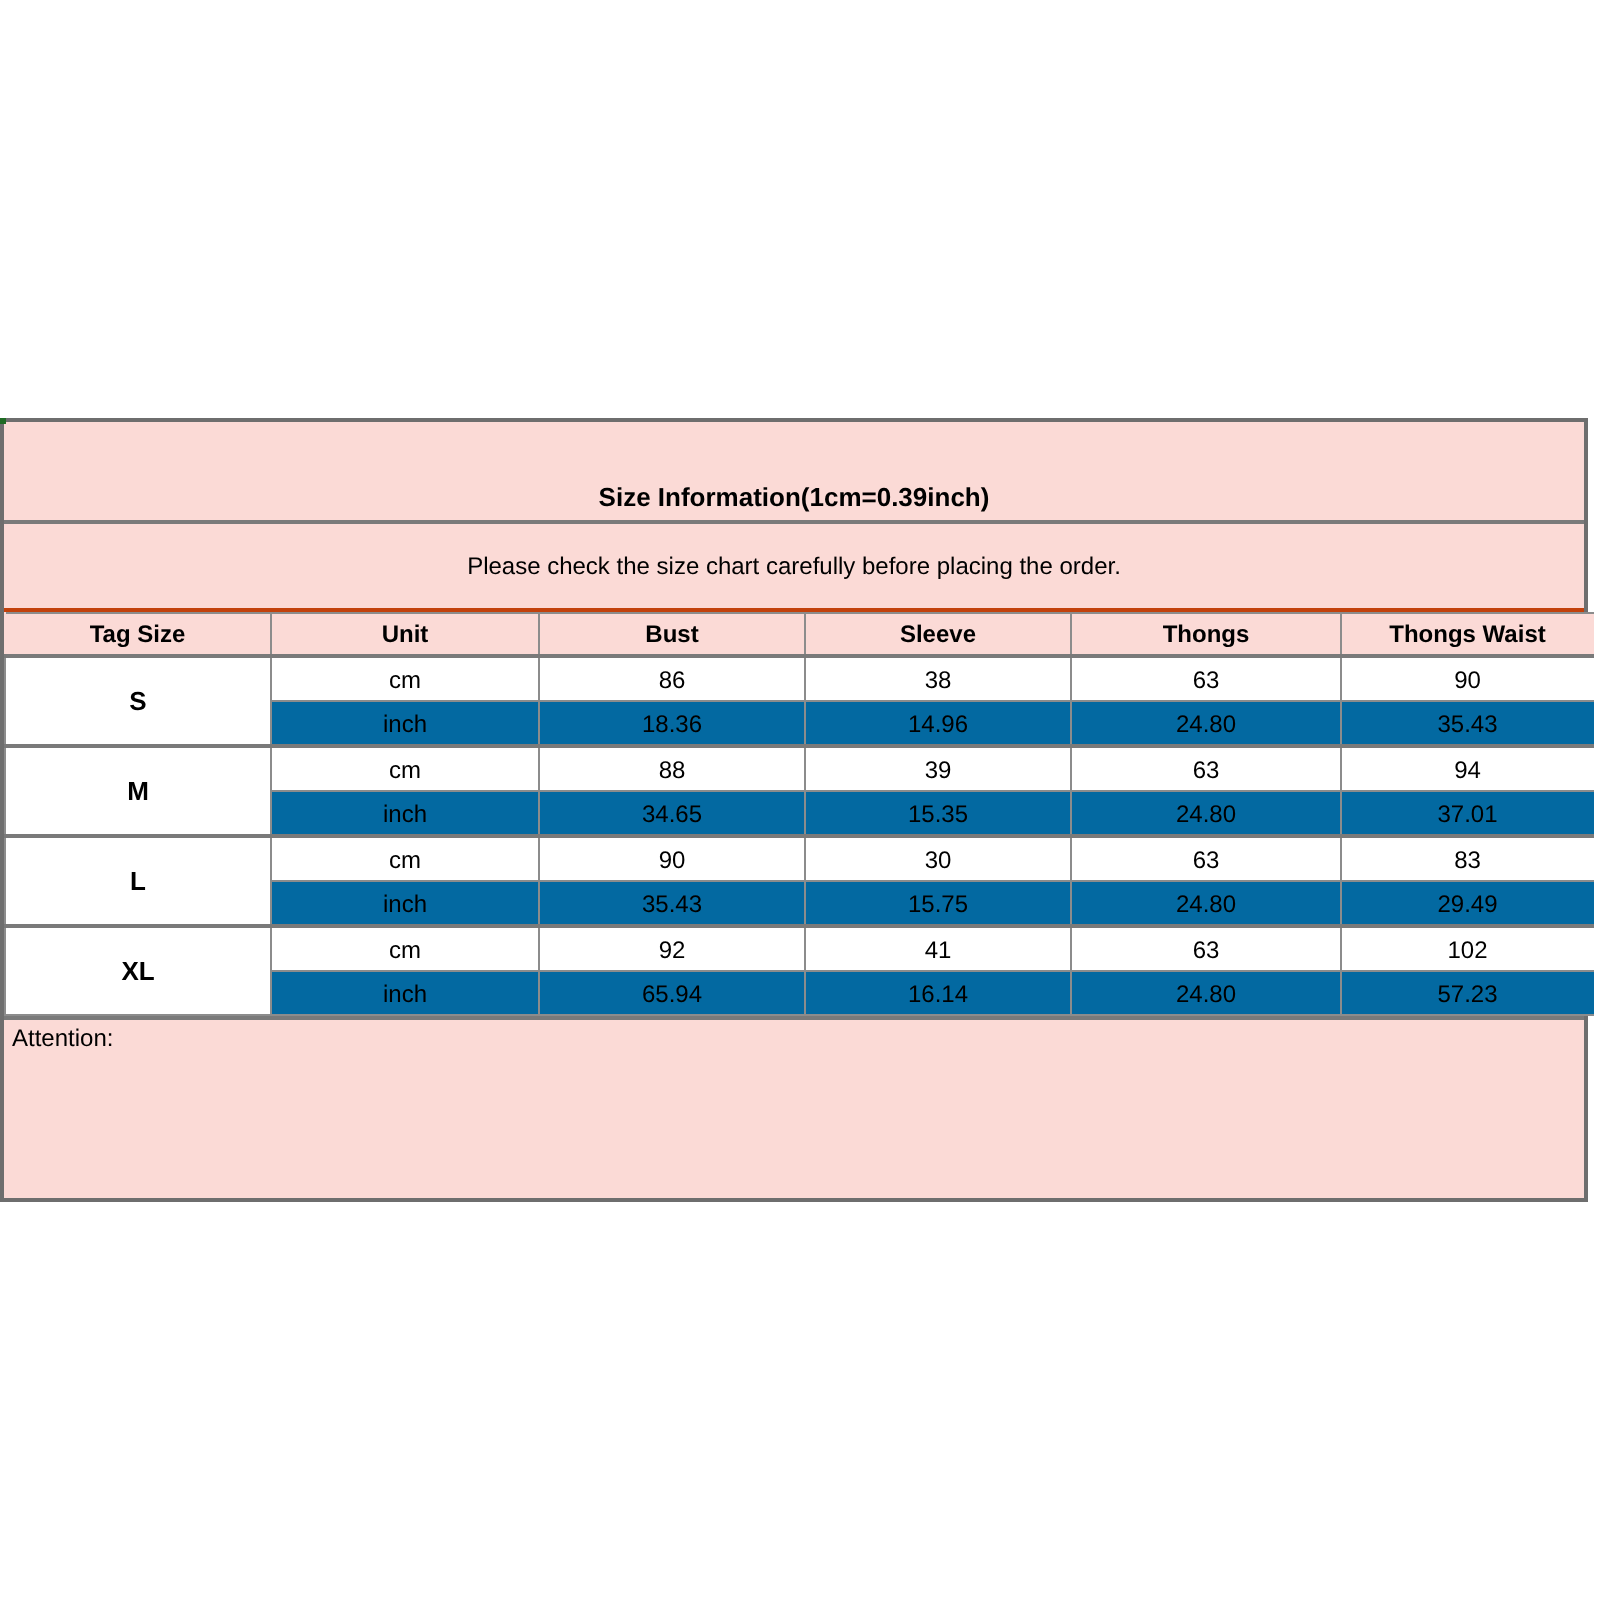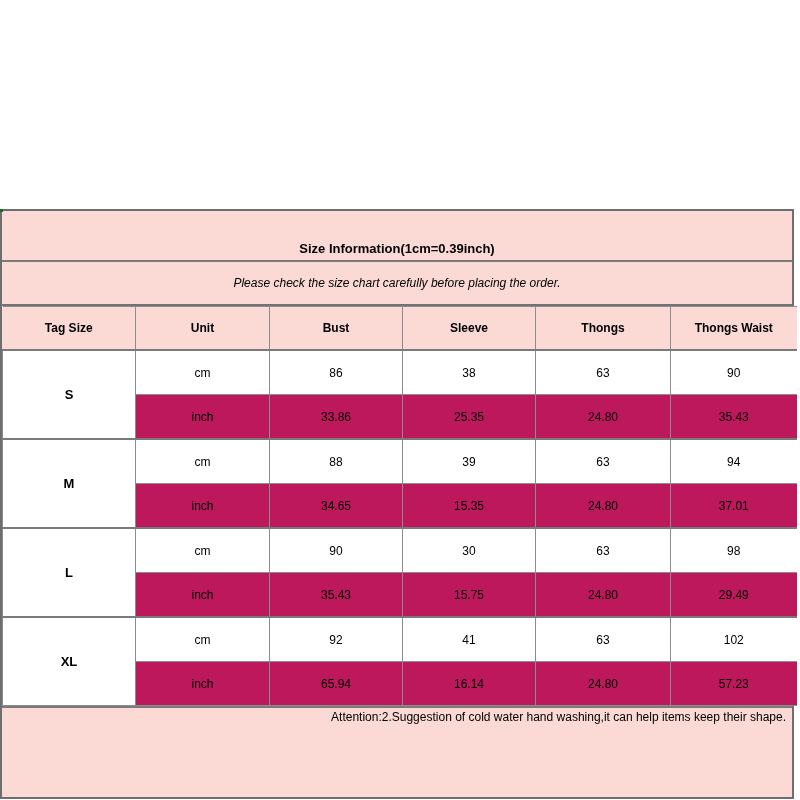--- a/index.html
+++ b/index.html
@@ -39,67 +39,66 @@
     align-items: flex-end;
     justify-content: center;
     padding-bottom: 4px;
     box-sizing: content-box;
     font-size: 13px;
     font-weight: bold;
   }
   .subtitle-row {
     height: 42px;
     background: #fbdad6;
-    border-bottom: 2px solid #737373;
+    border-bottom: 2px solid #c2410c;
     display: flex;
     align-items: center;
     justify-content: center;
     font-size: 12px;
-    font-style: italic;
   }
   table.size-table {
     width: 100%;
     border-collapse: collapse;
     table-layout: fixed;
     font-size: 12px;
     text-align: center;
   }
   table.size-table th,
   table.size-table td {
     border: 1px solid #8c8c8c;
-    padding: 11px;
+    padding: 0;
     height: 21px;
     overflow: hidden;
     white-space: nowrap;
   }
   table.size-table thead th {
     background: #fbdad6;
     font-weight: bold;
     height: 20px;
     border-bottom: 2px solid #7a7a7a;
   }
   td.size-cell {
     background: #ffffff;
     font-weight: bold;
     font-size: 13px;
     border-left: none;
   }
   tr.row-cm td { background: #ffffff; }
-  tr.row-inch td { background: #be185d; }
+  tr.row-inch td { background: #0369a1; }
   tr.group-top td { border-top: 2px solid #7a7a7a; }
   table.size-table td:last-child,
   table.size-table th:last-child { border-right: none; }
   table.size-table th:first-child { border-left: none; }
   .attention {
     height: 91px;
     background: #fbdad6;
     border-top: 2px solid #7a7a7a;
     display: flex;
-    flex-direction: row;
-    justify-content: flex-end;
+    flex-direction: column;
+    justify-content: space-between;
     padding: 0 6px 3px 4px;
     box-sizing: border-box;
     font-size: 12px;
     line-height: 18px;
   }
   .attention div { white-space: nowrap; }
 </style>
 </head>
 <body>
 
@@ -132,22 +131,22 @@
       <tr class="row-cm group-top">
         <td class="size-cell" rowspan="2">S</td>
         <td>cm</td>
         <td>86</td>
         <td>38</td>
         <td>63</td>
         <td>90</td>
       </tr>
       <tr class="row-inch">
         <td>inch</td>
-        <td>33.86</td>
-        <td>25.35</td>
+        <td>18.36</td>
+        <td>14.96</td>
         <td>24.80</td>
         <td>35.43</td>
       </tr>
 
       <tr class="row-cm group-top">
         <td class="size-cell" rowspan="2">M</td>
         <td>cm</td>
         <td>88</td>
         <td>39</td>
         <td>63</td>
@@ -160,21 +159,21 @@
         <td>24.80</td>
         <td>37.01</td>
       </tr>
 
       <tr class="row-cm group-top">
         <td class="size-cell" rowspan="2">L</td>
         <td>cm</td>
         <td>90</td>
         <td>30</td>
         <td>63</td>
-        <td>98</td>
+        <td>83</td>
       </tr>
       <tr class="row-inch">
         <td>inch</td>
         <td>35.43</td>
         <td>15.75</td>
         <td>24.80</td>
         <td>29.49</td>
       </tr>
 
       <tr class="row-cm group-top">
@@ -190,15 +189,14 @@
         <td>65.94</td>
         <td>16.14</td>
         <td>24.80</td>
         <td>57.23</td>
       </tr>
     </tbody>
   </table>
 
   <div class="attention">
     <div>Attention:</div>
-    <div>2.Suggestion of cold water hand washing,it can help items keep their shape.</div>
   </div>
 </div>
 
 </body></html>

